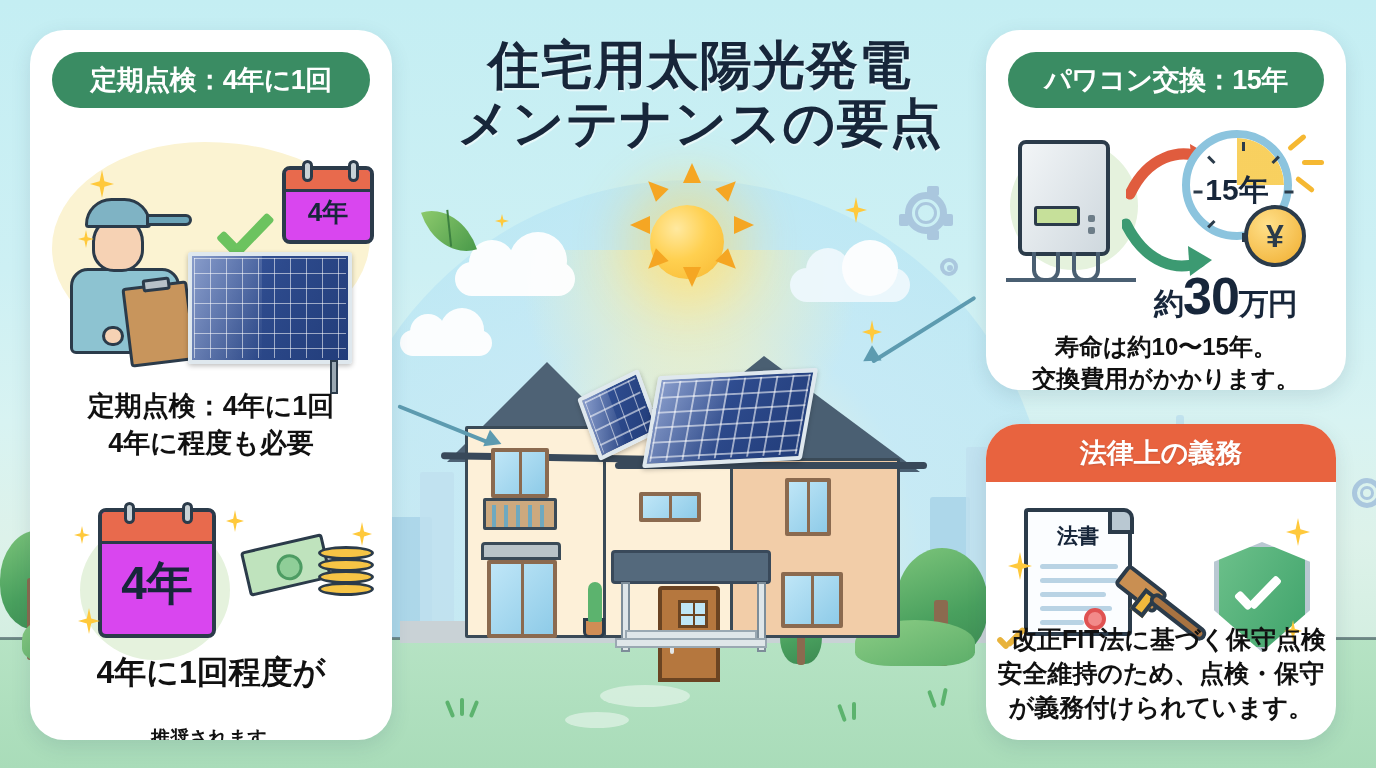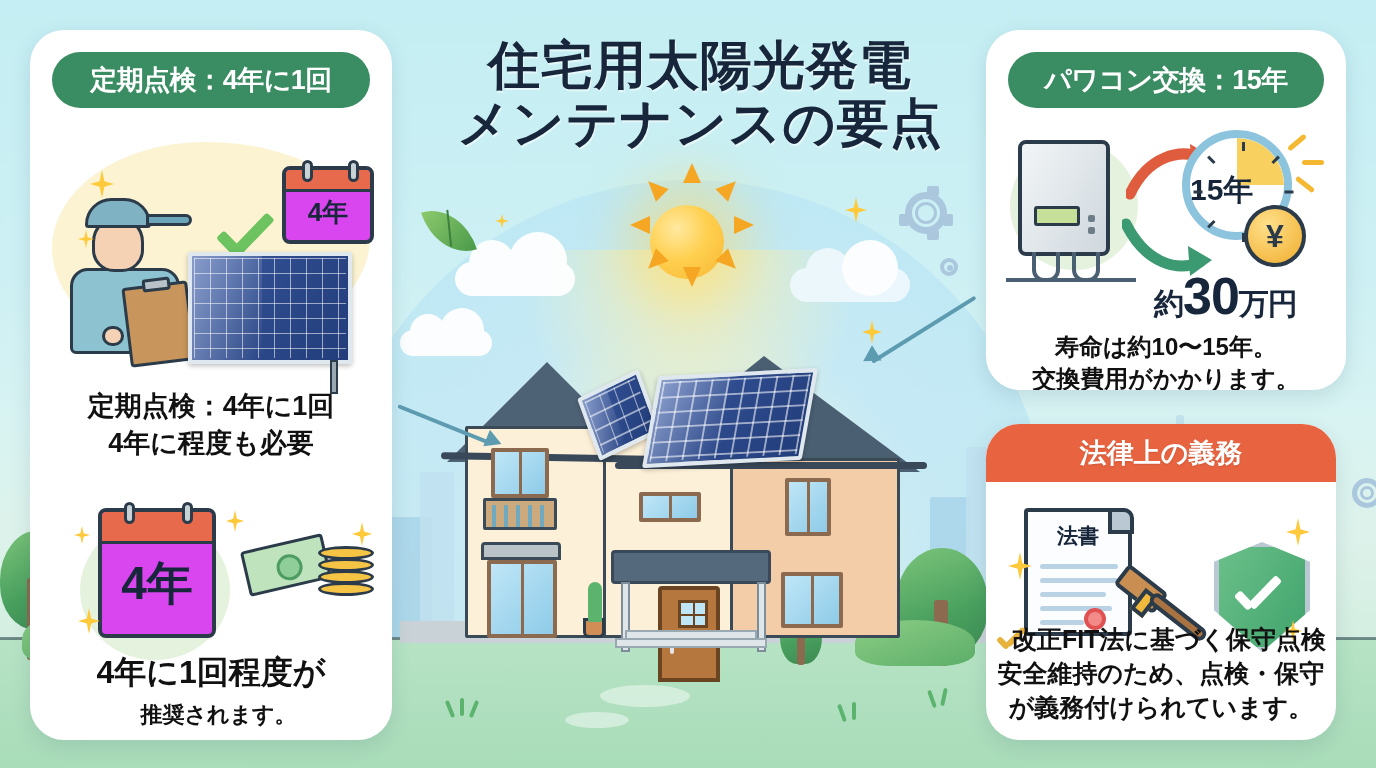--- a/index.html
+++ b/index.html
@@ -159,21 +159,21 @@
   .inv { position:absolute; width:92px; height:116px; background:linear-gradient(120deg,#f2f5f7,#cfd8de);
          border:4px solid #2b3b4a; border-radius:8px; }
   .inv-screen { position:absolute; left:12px; bottom:26px; width:46px; height:20px; background:#c6e09a; border:3px solid #2b3b4a; border-radius:3px; }
   .inv-btn { position:absolute; bottom:18px; width:7px; height:7px; background:#6d7d88; border-radius:2px; }
   .wire { position:absolute; border:4px solid #4a5f72; border-top:none; border-radius:0 0 12px 12px; }
 
   
   .clock { position:absolute; width:110px; height:110px; border-radius:50%; border:8px solid #8cc4de; background:#fff; }
   .clock-fill { position:absolute; inset:0; border-radius:50%;
                 background:conic-gradient(#f7c843 0deg 90deg, transparent 90deg 360deg); }
-  .clock-txt { position:absolute; width:100%; top:34%; text-align:left; font-weight:bold; color:#17263a; font-size:30px; }
+  .clock-txt { position:absolute; width:100%; top:34%; text-align:center; font-weight:bold; color:#17263a; font-size:30px; }
   .tick { position:absolute; width:3px; height:9px; background:#2b3b4a; transform-origin:50% 50px; }
   .yen { position:absolute; width:62px; height:62px; border-radius:50%;
          background:radial-gradient(circle at 36% 30%,#ffe08a,#f0ad2e); border:4px solid #2b3b4a;
          display:flex; align-items:center; justify-content:center; font-size:32px; font-weight:bold; color:#2b3b4a; }
 
   
   .carrow { position:absolute; }
 
   
   .doc { position:absolute; width:108px; height:128px; background:#fbfdff; border:4px solid #2b3b4a; border-radius:4px 14px 4px 4px; }
@@ -403,21 +403,21 @@
       <div class="coin" style="left:288px;top:540px;"></div>
       <div class="coin" style="left:288px;top:552px;"></div>
     </div>
 
     <div class="spark" style="left:44px;top:496px;width:16px;height:18px;"></div>
     <div class="spark" style="left:48px;top:578px;width:22px;height:26px;"></div>
     <div class="spark" style="left:196px;top:480px;width:18px;height:22px;"></div>
     <div class="spark" style="left:322px;top:492px;width:20px;height:24px;"></div>
 
     <div class="cap" style="top:622px;font-size:32px;">4年に1回程度が</div>
-    <div class="cap" style="top:671px;font-size:22px;padding-left:15px;">推奨されます。</div>
+    <div class="cap" style="top:696px;font-size:19px;padding-left:15px;">推奨されます。</div>
   </div>
 
   <div class="card card-tr">
     <div class="pill" style="width:316px;">
       <span>パワコン交換：15年</span>
     </div>
 
     <div class="blob green" style="left:24px;top:112px;width:128px;height:128px;border-radius:50%;"></div>
 
     <div class="inv" style="left:32px;top:110px;">

